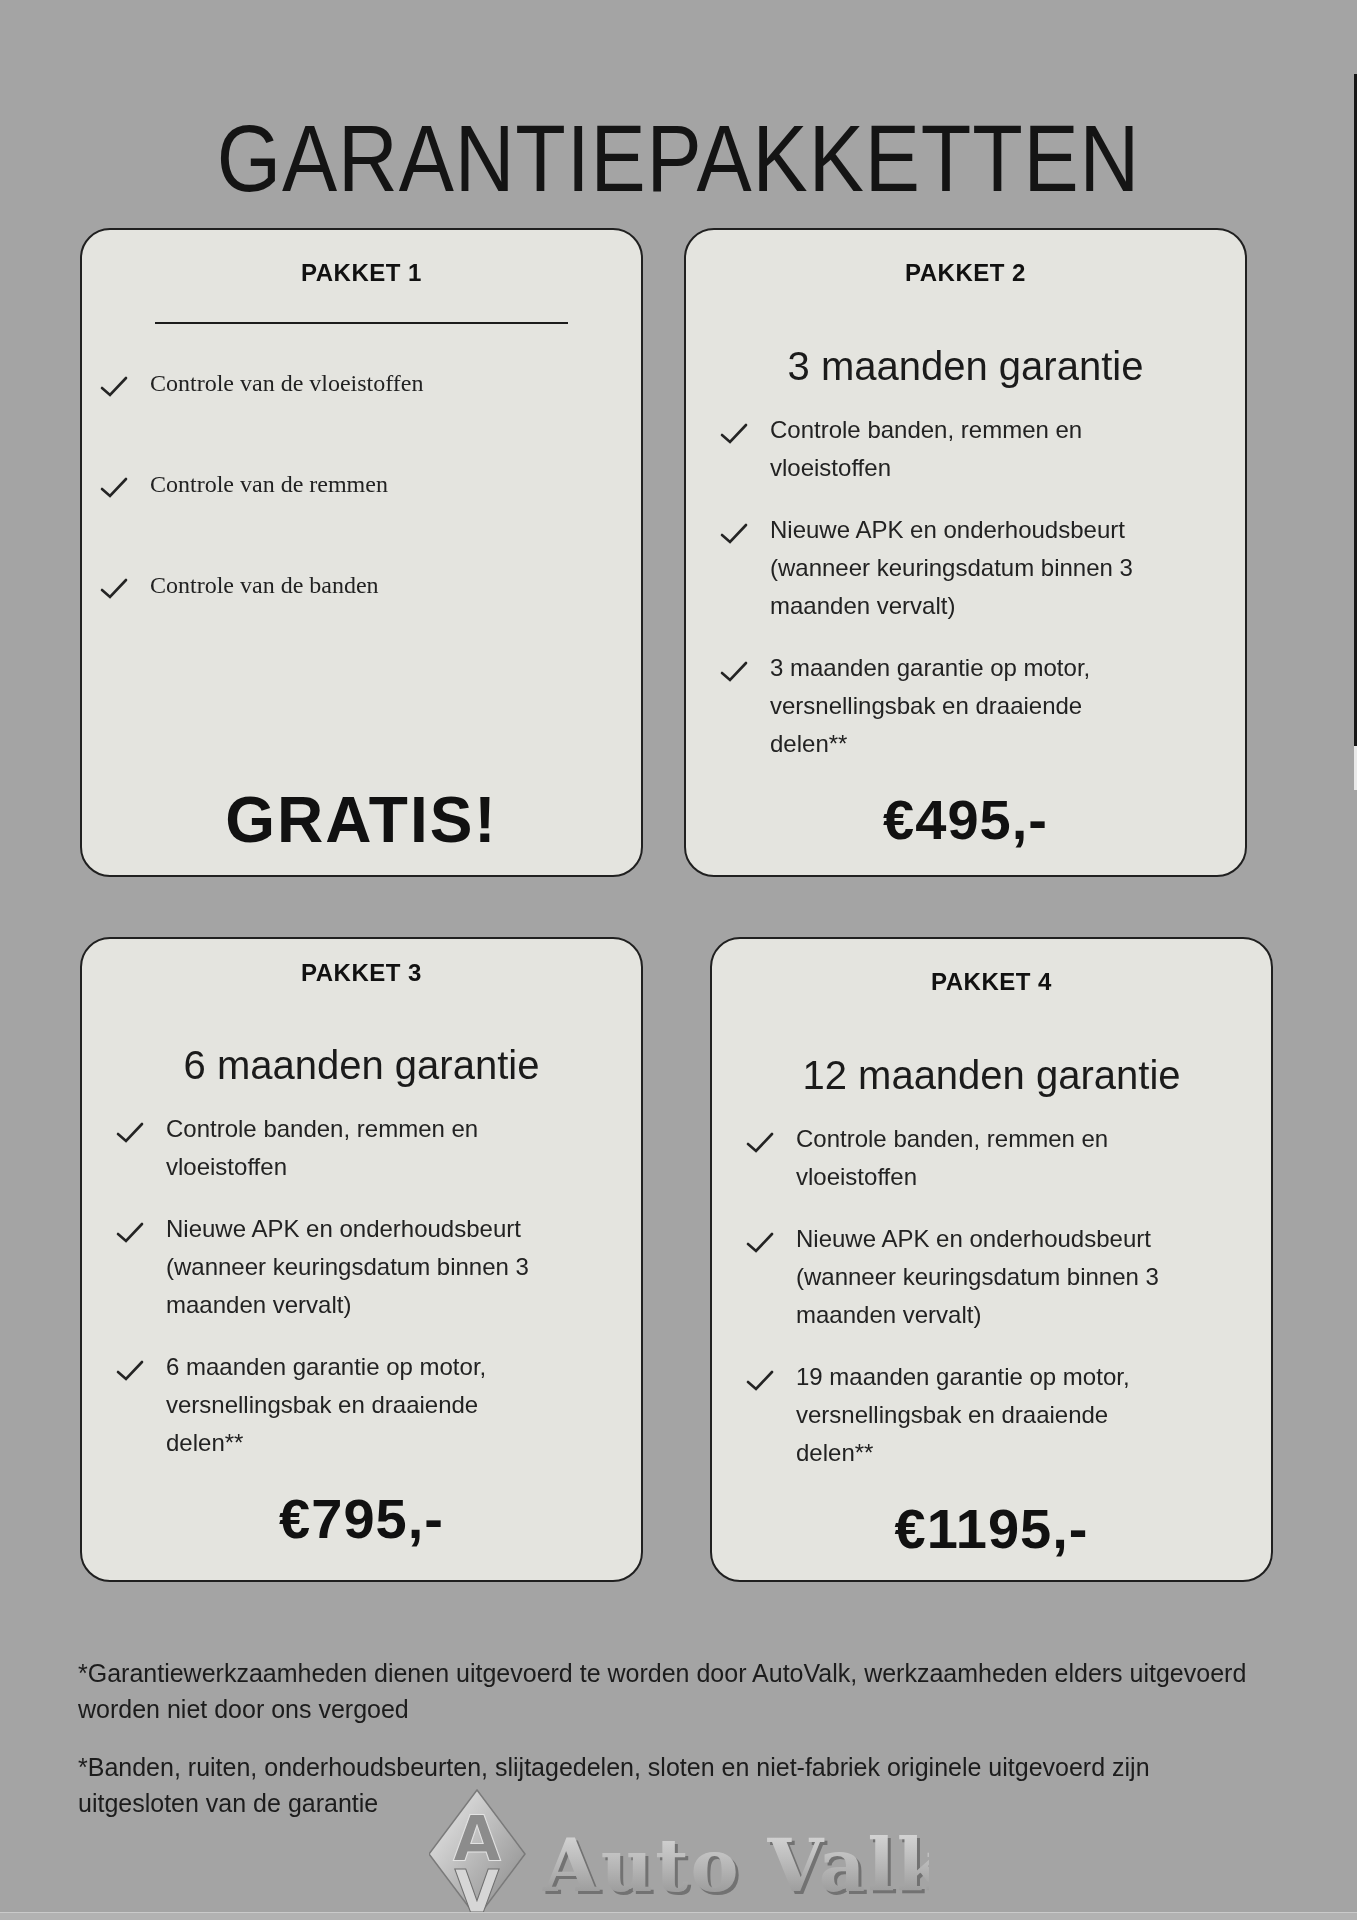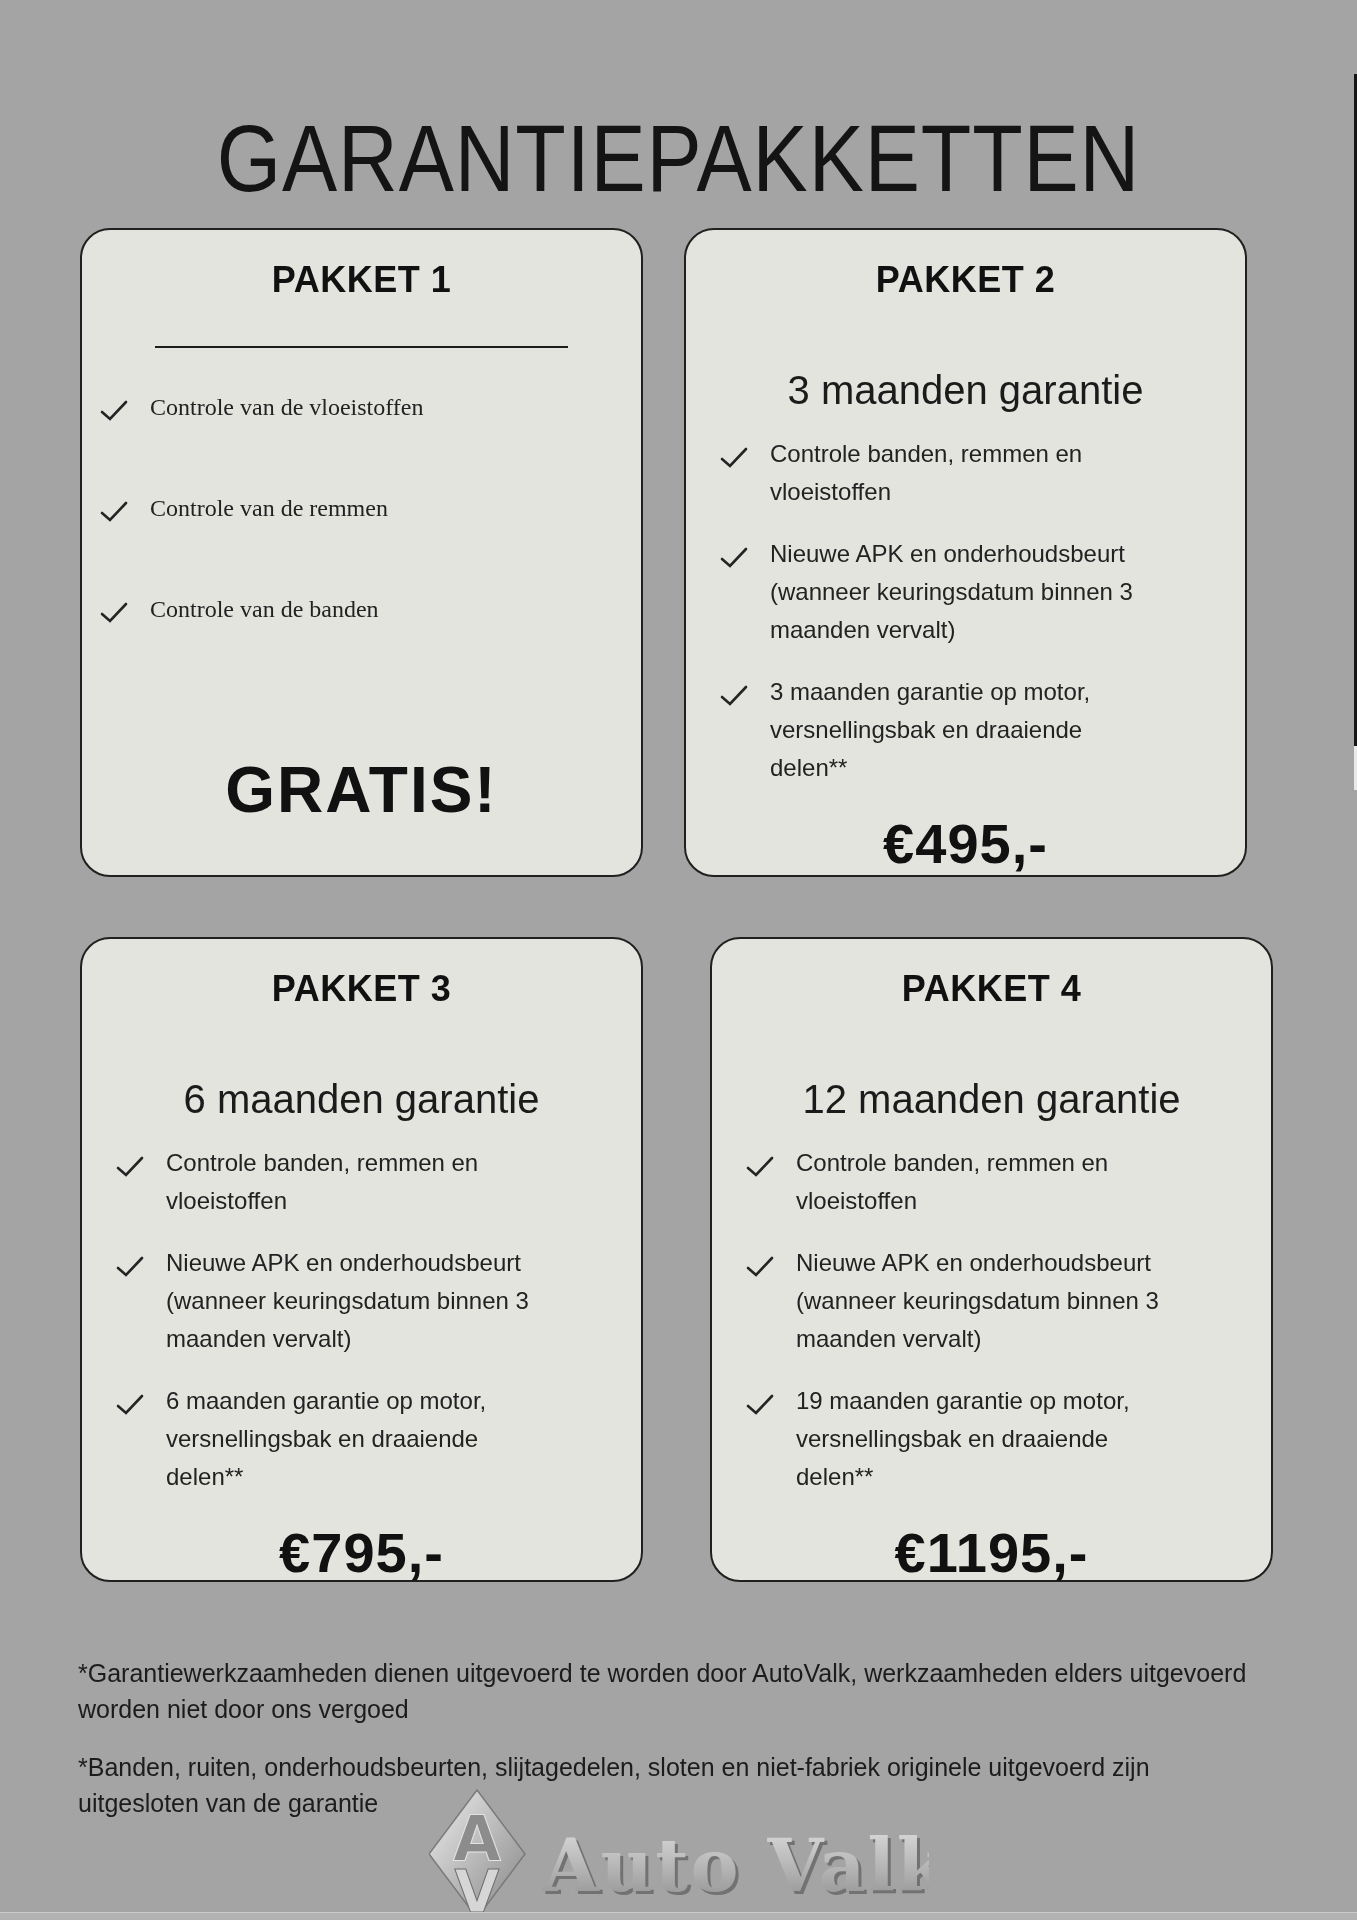--- a/index.html
+++ b/index.html
@@ -26,26 +26,26 @@
     position: absolute;
     background: #e4e4df;
     border: 2px solid #202020;
     border-radius: 30px;
     box-sizing: border-box;
     display: flex;
     flex-direction: column;
   }
   #card0 { left: 80px;  top: 228px; width: 563px; height: 649px; }
   #card1 { left: 684px; top: 228px; width: 563px; height: 649px; }
-  #card2 { left: 80px;  top: 937px; width: 563px; height: 645px; }
+  #card2 { left: 80px;  top: 937px; width: 563px; height: 645px; justify-content: center; }
   #card3 { left: 710px; top: 937px; width: 563px; height: 645px; }
   .card-title {
     margin-top: 29px;
     text-align: center;
-    font-size: 36px;
+    font-size: 24px;
     font-weight: 700;
     letter-spacing: 0.5px;
     color: #111;
   }
   .card-divider {
     width: 74%;
     height: 2px;
     background: #1c1c1c;
     margin: 15px auto 0;
   }
@@ -74,21 +74,21 @@
   .item-label { white-space: pre-line; }
   .price {
     margin-top: auto;
     padding-bottom: 38px;
     text-align: center;
     font-weight: 700;
     font-size: 56px;
     letter-spacing: 1px;
     color: #111;
   }
-  .card.sparse .price { font-size: 64px; letter-spacing: 2px; padding-bottom: 48px; }
+  .card.sparse .price { font-size: 64px; letter-spacing: 2px; padding-bottom: 18px; }
   .footnote {
     position: absolute;
     left: 78px;
     width: 1230px;
     font-size: 25px;
     line-height: 36px;
     color: #1c1c1c;
     white-space: pre-line;
   }
   #footnote-0 { top: 1630px; }

